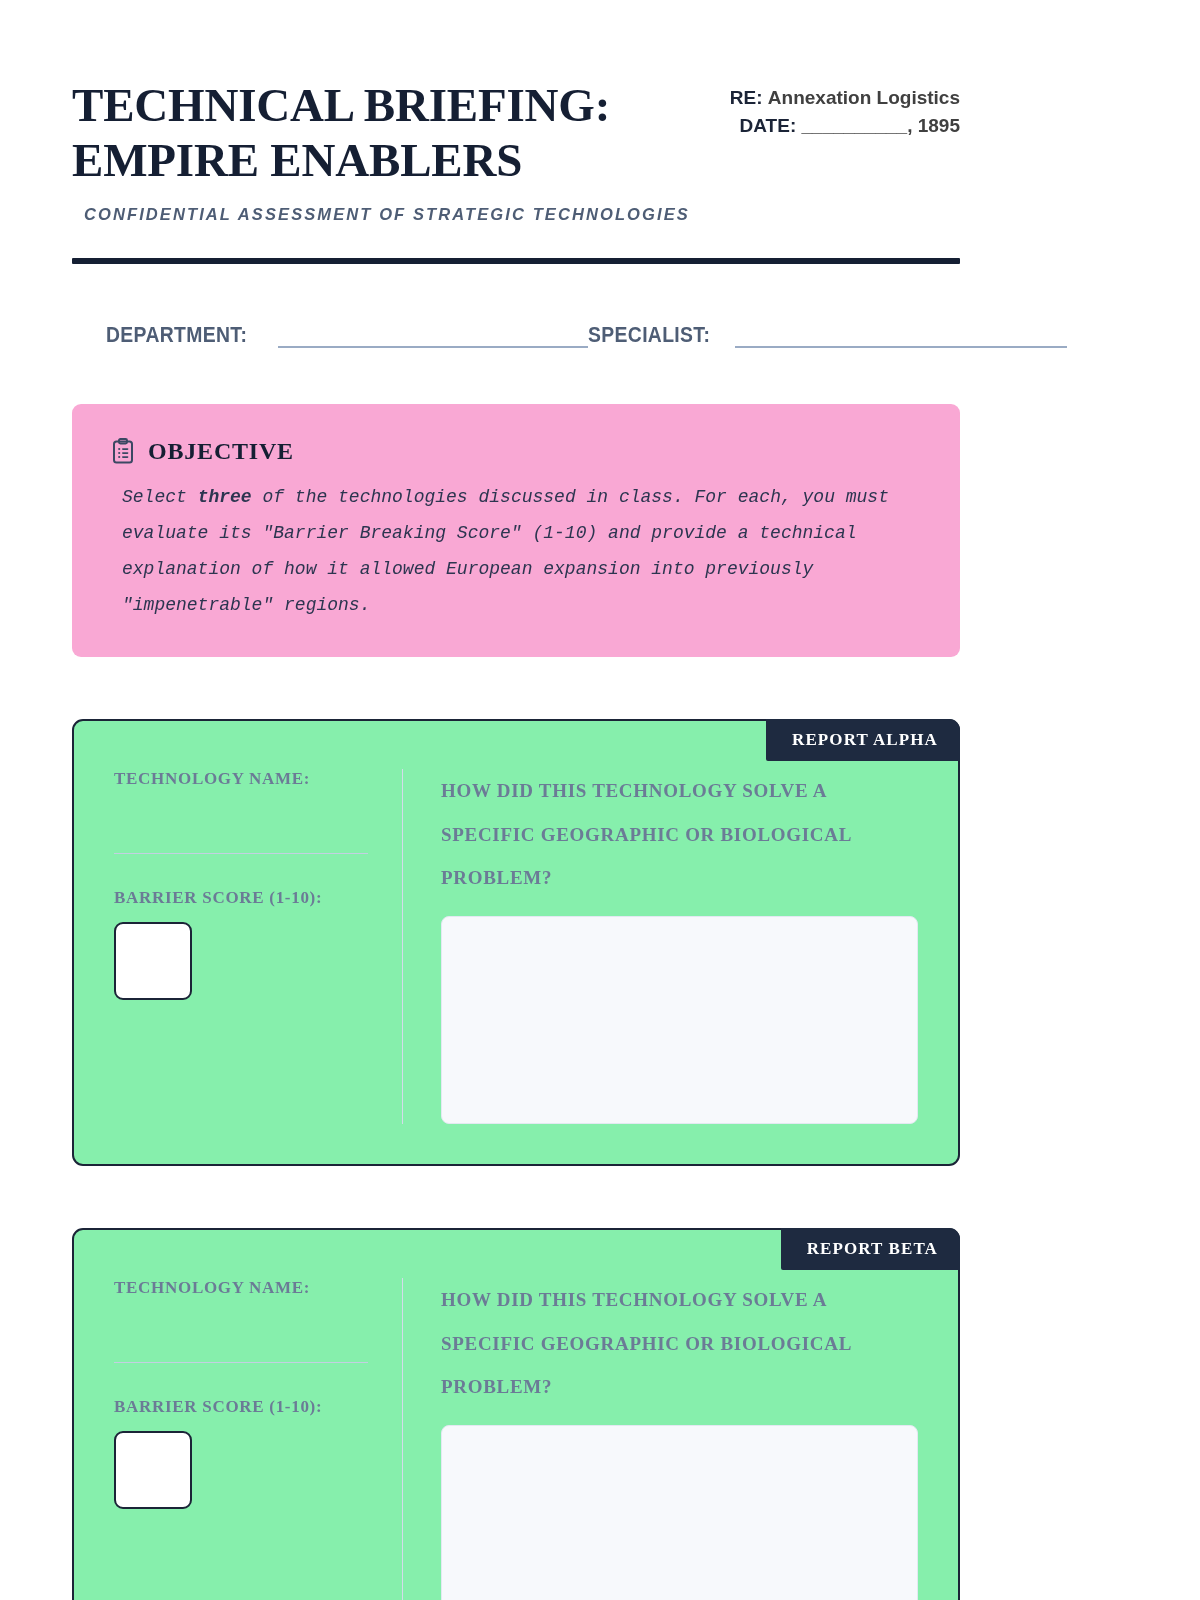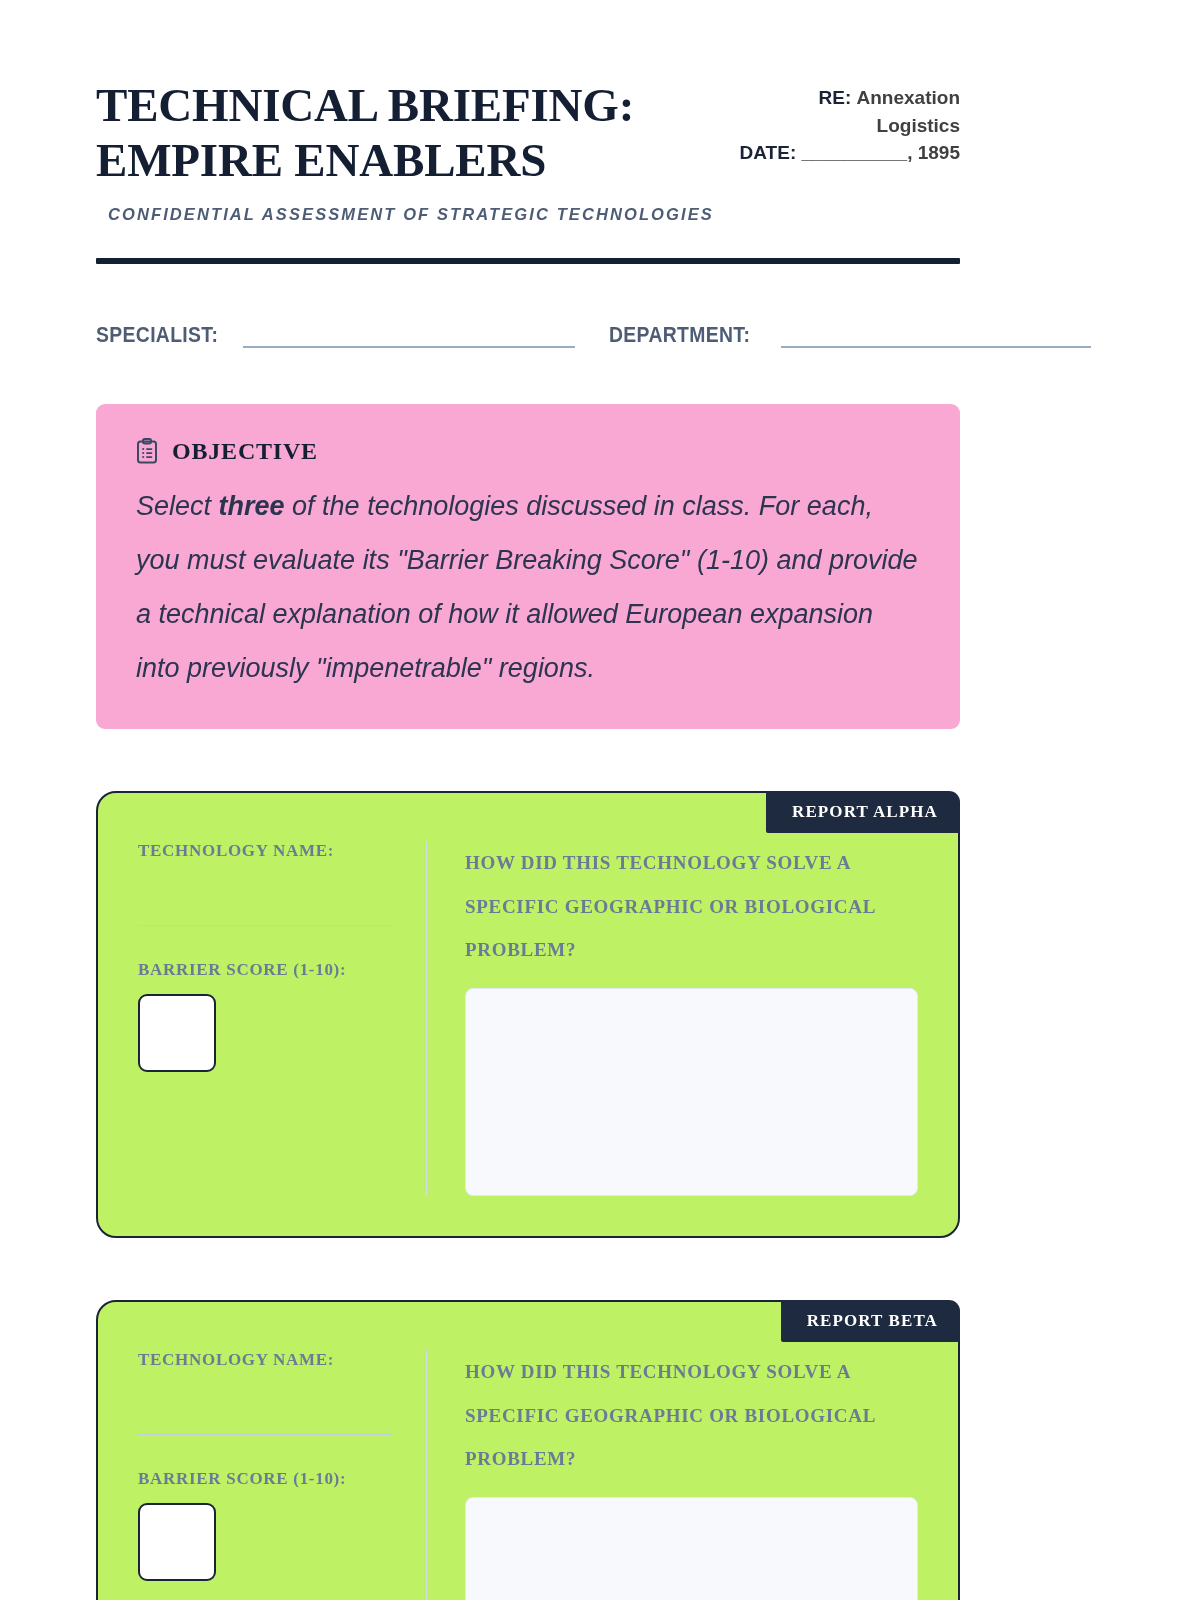--- a/index.html
+++ b/index.html
@@ -12,21 +12,21 @@
     height: 1600px;
     font-family: "Liberation Sans", sans-serif;
     color: #1e2a42;
     overflow: hidden;
   }
   .page {
     position: relative;
     width: 1040px;
     height: 1600px;
     box-sizing: border-box;
-    padding: 78px 80px 0 96px;
+    padding: 78px 80px 0 72px;
   }
 
   
   .header {
     display: flex;
     align-items: flex-start;
     justify-content: space-between;
   }
   .header-left {
     width: 730px;
@@ -125,38 +125,39 @@
     display: block;
   }
   .objective-title {
     font-family: "Liberation Serif", serif;
     font-weight: bold;
     font-size: 24px;
     letter-spacing: 0.8px;
     color: #151f33;
   }
   .objective-body {
-    font-family: Liberation Sans, sans-serif;
+    font-family: Liberation Mono, monospace;
     font-style: italic;
-    font-size: 27px;
+    font-size: 18px;
     line-height: 2.0;
     color: #2c3침;
     color: #2c3550;
     margin-top: 14px;
     max-width: 965px;
+    margin-left: 10px;
   }
   .objective-body b { font-weight: bold; }
 
   
   .card {
     position: relative;
     margin-top: 62px;
     border: 2px solid #1b2437;
-    border-radius: 20px;
-    background: #bef264;
+    border-radius: 11px;
+    background: #86efac;
     box-sizing: border-box;
     min-height: 386px;
   }
   .card-tab {
     position: absolute;
     top: -2px;
     right: -2px;
     background: #1e2a40;
     color: #ffffff;
     font-family: "Liberation Serif", serif;
@@ -248,26 +249,26 @@
       <div class="meta-row">
         <span class="meta-label">DATE:</span>
         <span class="meta-value">__________, 1895</span>
       </div>
     </div>
   </div>
 
   <div class="rule"></div>
 
   <div class="name-row">
+    <div class="field field-department">
+      <span class="field-label">DEPARTMENT:</span>
+      <span class="field-line"></span>
+    </div>
     <div class="field field-specialist">
       <span class="field-label">SPECIALIST:</span>
-      <span class="field-line"></span>
-    </div>
-    <div class="field field-department">
-      <span class="field-label">DEPARTMENT:</span>
       <span class="field-line"></span>
     </div>
   </div>
 
   <div class="objective">
     <div class="objective-head">
       <span class="clipboard-icon">
         <svg viewBox="0 0 22 26" width="22" height="26" aria-hidden="true">
           <rect x="2" y="3.5" width="18" height="21" rx="2.5" fill="none" stroke="#3b4863" stroke-width="2"></rect>
           <rect x="7" y="1" width="8" height="4.5" rx="1.4" fill="none" stroke="#3b4863" stroke-width="2"></rect>

